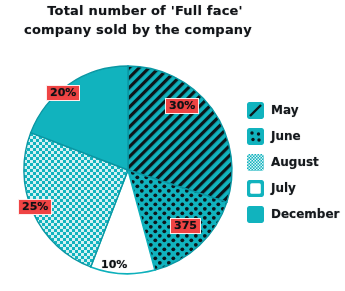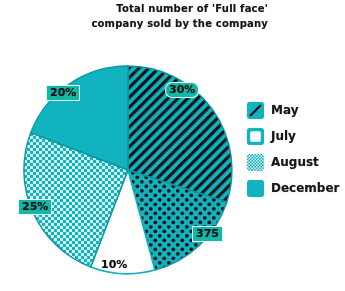--- a/index.html
+++ b/index.html
@@ -19,22 +19,22 @@
     inset: 0;
     background: #ffffff;
   }
 
   
   #chart-title {
     position: absolute;
     top: 2px;
     left: 8px;
     width: 260px;
-    text-align: right;
-    font-size: 10px;
+    text-align: center;
+    font-size: 13px;
     font-weight: bold;
     line-height: 1.45;
     color: #111418;
     letter-spacing: 0.2px;
     text-shadow: 0 0 1px rgba(0,0,0,0.35);
   }
   #chart-title .t-line { display: block; white-space: nowrap; }
   #chart-title .t-line.l1 { padding-left: 14px; }
 
   
@@ -46,21 +46,21 @@
     height: 226px;
   }
   #pie-svg { display: block; width: 100%; height: 100%; }
 
   
   .slice-label {
     position: absolute;
     font-size: 11px;
     font-weight: bold;
     color: #0d1115;
-    background: #14b8a6;
+    background: #ef4444;
     padding: 1px 3px;
     line-height: 1.1;
     white-space: nowrap;
     text-shadow: 0 0 1px rgba(0,0,0,0.45);
     border: 1px solid rgba(255,255,255,0.9);
   }
   .slice-label.no-box {
     background: transparent;
     border-color: transparent;
   }
@@ -145,51 +145,53 @@
 
       <path d="M110,112 L208.9,144.1 A104,104 0 0,1 136.9,212.1 Z" fill="url(#pat-dots)" stroke="#0a97a3" stroke-width="1.4"></path>
 
       <path d="M110,112 L136.9,212.1 A104,104 0 0,1 72.7,208.9 Z" fill="#ffffff" stroke="#0eb0bb" stroke-width="1.6"></path>
 
       <path d="M110,112 L72.7,208.9 A104,104 0 0,1 12.7,74.7 Z" fill="url(#pat-speckle)" stroke="#0a97a3" stroke-width="1.4"></path>
 
       <path d="M110,112 L12.7,74.7 A104,104 0 0,1 110,8 Z" fill="#11b3be" stroke="#0a97a3" stroke-width="1.4"></path>
     </svg>
 
-    <div class="slice-label" style="left:147px; top:24px;border-radius:7px;">30%</div>
-    <div class="slice-label" style="left:152px; top:168px;margin-left:22px;">375</div>
+    <div class="slice-label" style="left:147px; top:40px;">30%</div>
+    <div class="slice-label" style="left:152px; top:160px;">375</div>
     <div class="slice-label no-box" style="left:79px; top:199px;text-align:right;">10%</div>
     <div class="slice-label" style="left:0px; top:141px;">25%</div>
     <div class="slice-label" style="left:28px; top:27px;">20%</div>
   </div>
 
   <div id="legend">
 
     <div class="legend-row">
       <span class="legend-swatch">
         <svg width="17" height="17" viewBox="0 0 17 17">
             <rect width="17" height="17" rx="2" fill="#11b3be"></rect>
             <g>
               <rect x="0" y="0" width="17" height="17" rx="2" fill="none"></rect>
               <line x1="3" y1="14" x2="14" y2="3" stroke="#0c161a" stroke-width="2.4"></line>
             </g>
           </svg>
       </span>
       <span class="legend-label">May</span>
     </div>
 
-
-    <div class="legend-row">
-      <span class="legend-swatch">
-        <svg width="17" height="17" viewBox="0 0 17 17">
-            <rect width="17" height="17" rx="2" fill="#11b3be"></rect>
-            <rect x="3.2" y="3.2" width="10.6" height="10.6" rx="1.5" fill="#ffffff"></rect>
-          </svg>
-      </span>
-      <span class="legend-label">July</span>
+    <div class="legend-row">
+      <span class="legend-swatch">
+        <svg width="17" height="17" viewBox="0 0 17 17">
+            <rect width="17" height="17" rx="2" fill="#11b3be"></rect>
+            <circle cx="5" cy="5" r="1.7" fill="#0c161a"></circle>
+            <circle cx="11.5" cy="6" r="1.7" fill="#0c161a"></circle>
+            <circle cx="6" cy="11.5" r="1.7" fill="#0c161a"></circle>
+            <circle cx="12" cy="12" r="1.7" fill="#0c161a"></circle>
+          </svg>
+      </span>
+      <span class="legend-label">June</span>
     </div>
 
     <div class="legend-row">
       <span class="legend-swatch">
         <svg width="17" height="17" viewBox="0 0 17 17">
             <defs>
               <pattern id="lg-speckle" width="3" height="3" patternUnits="userSpaceOnUse">
                 <rect width="3" height="3" fill="#11b3be"></rect>
                 <rect x="0" y="0" width="1.5" height="1.5" fill="#ffffff" opacity="0.85"></rect>
                 <rect x="1.5" y="1.5" width="1.5" height="1.5" fill="#ffffff" opacity="0.85"></rect>
@@ -198,19 +200,29 @@
             <rect width="17" height="17" rx="2" fill="url(#lg-speckle)"></rect>
           </svg>
       </span>
       <span class="legend-label">August</span>
     </div>
 
     <div class="legend-row">
       <span class="legend-swatch">
         <svg width="17" height="17" viewBox="0 0 17 17">
             <rect width="17" height="17" rx="2" fill="#11b3be"></rect>
+            <rect x="3.2" y="3.2" width="10.6" height="10.6" rx="1.5" fill="#ffffff"></rect>
+          </svg>
+      </span>
+      <span class="legend-label">July</span>
+    </div>
+
+    <div class="legend-row">
+      <span class="legend-swatch">
+        <svg width="17" height="17" viewBox="0 0 17 17">
+            <rect width="17" height="17" rx="2" fill="#11b3be"></rect>
           </svg>
       </span>
       <span class="legend-label">December</span>
     </div>
 
   </div>
 </div>
 
 </body></html>

